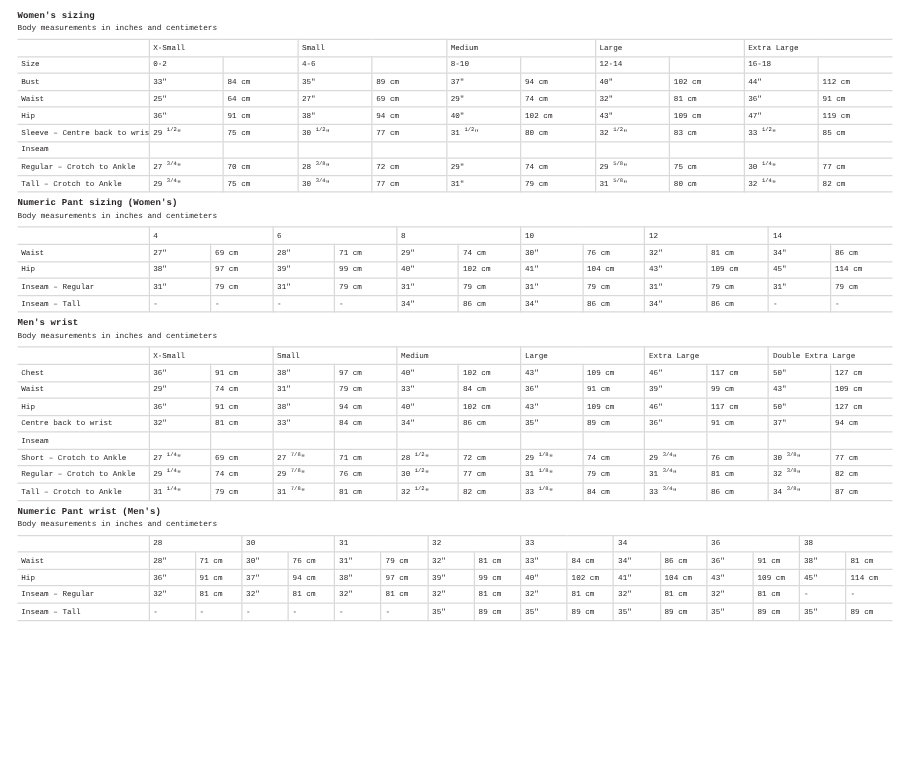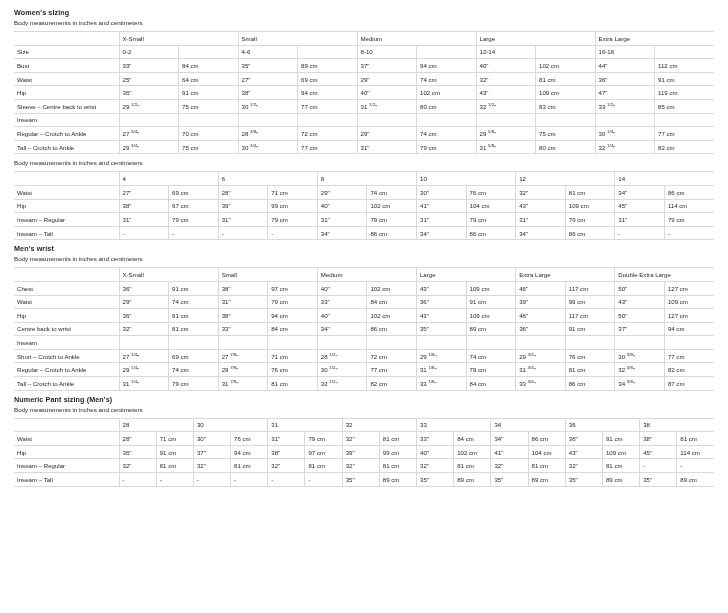--- a/index.html
+++ b/index.html
@@ -12,21 +12,21 @@
     height: 613px;
     font-family: "Liberation Sans", sans-serif;
     color: #231f20;
     -webkit-font-smoothing: antialiased;
   }
   .page {
     width: 728px;
     padding: 8px 14px 0 14px;
     box-sizing: border-box;
   }
-  .section { margin-bottom: 4px; }
+  .section { margin-bottom: 4px; font-family: Liberation Mono, monospace; }
   .sec-title {
     font-size: 7.2px;
     font-weight: bold;
     letter-spacing: 0.1px;
     line-height: 10px;
     margin: 0;
   }
   .sec-sub {
     font-size: 6.2px;
     font-weight: normal;
@@ -204,20 +204,21 @@
               <td>79 cm</td>
               <td>31 <sup>5/8</sup>"</td>
               <td>80 cm</td>
               <td>32 <sup>1/4</sup>"</td>
               <td class="lastcol">82 cm</td>
             </tr>
           </tbody>
         </table>
       </div>
       <div class="section">
+        <div class="sec-title">Numeric Pant sizing (Women's)</div>
         <div class="sec-sub">Body measurements in inches and centimeters</div>
         <table>
           <colgroup>
             <col style="width: 105px;">
             <col style="width: 49.5833px;">
             <col style="width: 49.5833px;">
             <col style="width: 49.5833px;">
             <col style="width: 49.5833px;">
             <col style="width: 49.5833px;">
             <col style="width: 49.5833px;">
@@ -447,21 +448,21 @@
               <td>84 cm</td>
               <td>33 <sup>3/4</sup>"</td>
               <td>86 cm</td>
               <td>34 <sup>3/8</sup>"</td>
               <td class="lastcol">87 cm</td>
             </tr>
           </tbody>
         </table>
       </div>
       <div class="section">
-        <div class="sec-title">Numeric Pant sizing (Men's)</div>
+        <div class="sec-title">Numeric Pant wrist (Men's)</div>
         <div class="sec-sub">Body measurements in inches and centimeters</div>
         <table>
           <colgroup>
             <col style="width: 105px;">
             <col style="width: 37.1875px;">
             <col style="width: 37.1875px;">
             <col style="width: 37.1875px;">
             <col style="width: 37.1875px;">
             <col style="width: 37.1875px;">
             <col style="width: 37.1875px;">

